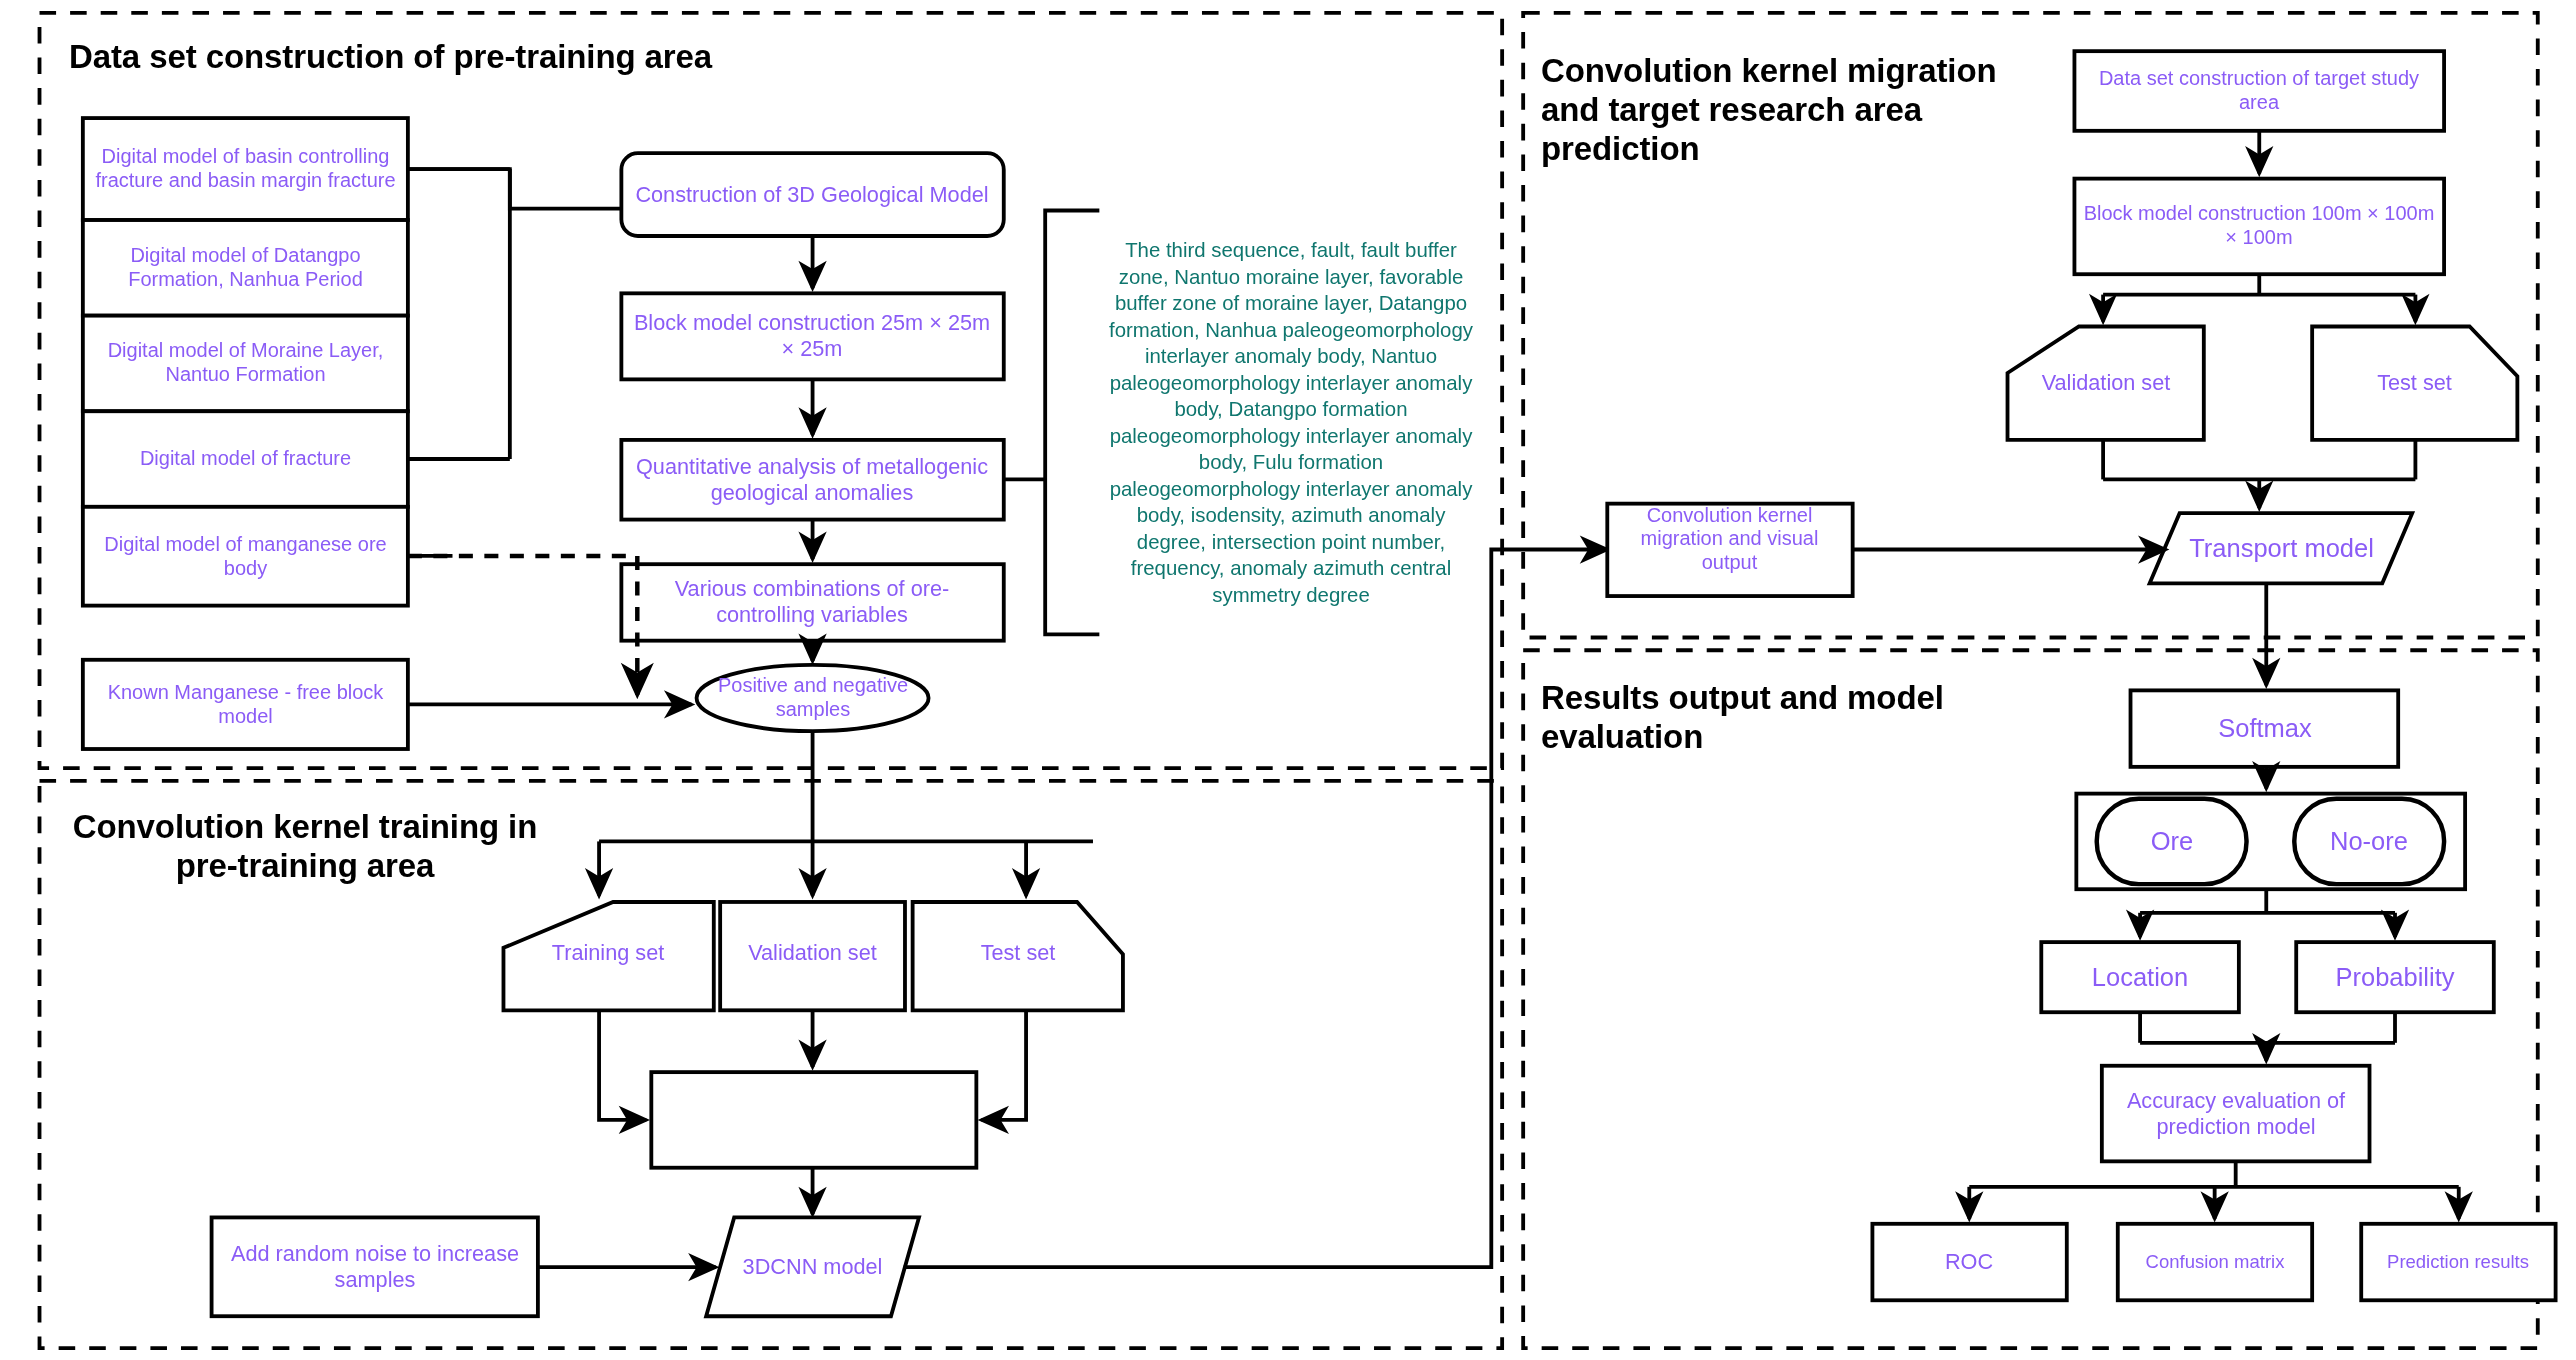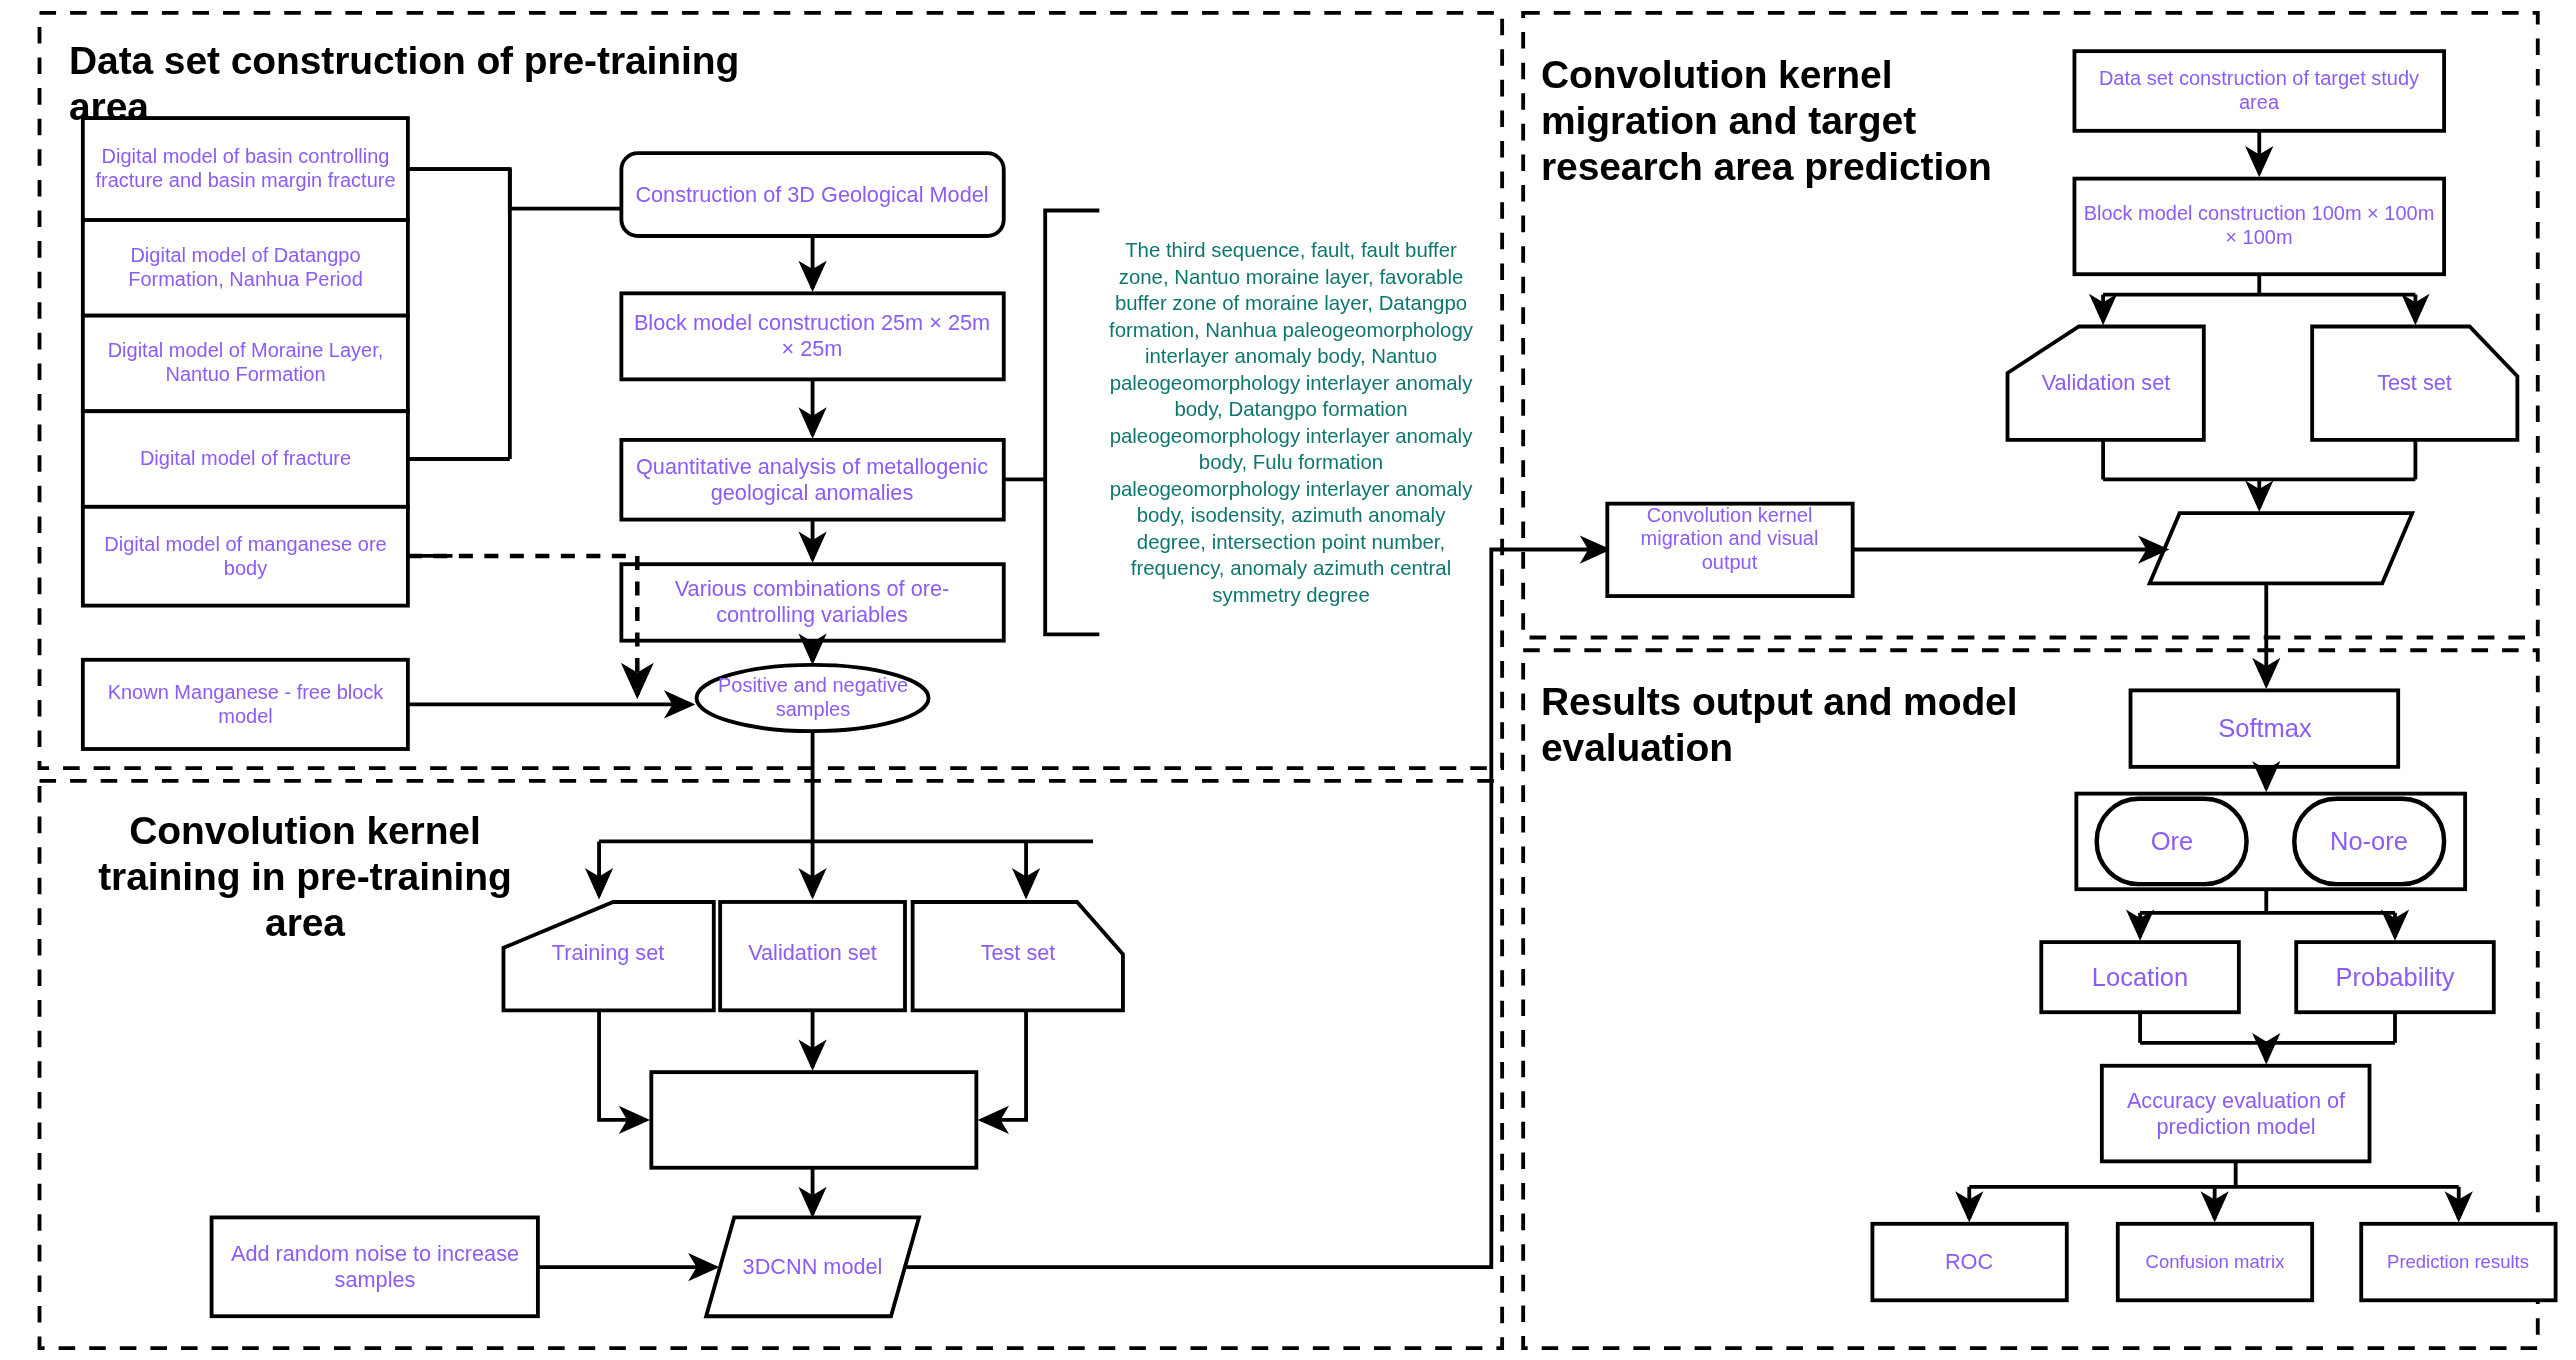--- a/index.html
+++ b/index.html
@@ -1,20 +1,20 @@
 <!DOCTYPE html>
 <html style="font-size:10.2px"><head>
 <meta charset="utf-8">
 <style>
   html,body{margin:0;padding:0;background:#ffffff;}
   body{font-family:"Liberation Sans", sans-serif;}
   #stage{position:relative;width:2576px;height:1361px;background:#fff;overflow:hidden;}
   svg#canvas{position:absolute;left:0;top:0;width:2576px;height:1361px;}
   .panel-title{
-    position:absolute;font-weight:bold;font-size:39px;color:#000;line-height:1.18;
+    position:absolute;font-weight:bold;font-size:33px;color:#000;line-height:1.18;
     letter-spacing:-0.1px;
   }
   .nodetext{
     position:absolute;display:flex;align-items:center;justify-content:center;
     text-align:center;color:#8b5cf6;line-height:1.18;pointer-events:none;
     font-size:21.7px;padding:0 6.4px;box-sizing:border-box;
   }
   .nodetext.small{font-size:20px;}
   .nodetext.tiny{font-size:18.5px;}
   .nodetext.big{font-size:25.5px;}
@@ -209,20 +209,21 @@
 
 
   <div class="nodetext" style="left:212px; top:1217px; width:326px; height:99px;">Add random noise to increase samples</div>
   <div class="nodetext" style="left:706px; top:1217px; width:213px; height:99px;">3DCNN model</div>
 
   <div class="nodetext small" style="left:2074px; top:51px; width:370px; height:80px;">Data set construction of target study area</div>
   <div class="nodetext small" style="left:2074px; top:178px; width:370px; height:96px;">Block model construction 100m × 100m × 100m</div>
   <div class="nodetext" style="left:2008px; top:360px; width:196px; height:45px;">Validation set</div>
   <div class="nodetext" style="left:2312px; top:360px; width:205px; height:45px;">Test set</div>
   <div class="nodetext small" style="left:1607px; top:503px; width:245px; height:72px;">Convolution kernel migration and visual output</div>
+  <div class="nodetext big" style="left:2150px; top:513px; width:263px; height:70px;">Transport model</div>
 
   <div class="nodetext big" style="left:2131px; top:690px; width:268px; height:76px;">Softmax</div>
   <div class="nodetext big" style="left:2097px; top:799px; width:150px; height:85px;">Ore</div>
   <div class="nodetext big" style="left:2294px; top:799px; width:150px; height:85px;">No-ore</div>
   <div class="nodetext big" style="left:2041px; top:942px; width:198px; height:70px;">Location</div>
   <div class="nodetext big" style="left:2296px; top:942px; width:198px; height:70px;">Probability</div>
   <div class="nodetext" style="left:2102px; top:1066px; width:268px; height:96px;">Accuracy evaluation of prediction model</div>
   <div class="nodetext" style="left:1872px; top:1224px; width:194px; height:76px;">ROC</div>
   <div class="nodetext tiny" style="left:2361px; top:1224px; width:194px; height:76px;">Prediction results</div>
   <div class="nodetext tiny" style="left:2118px; top:1224px; width:194px; height:76px;">Confusion matrix</div>

